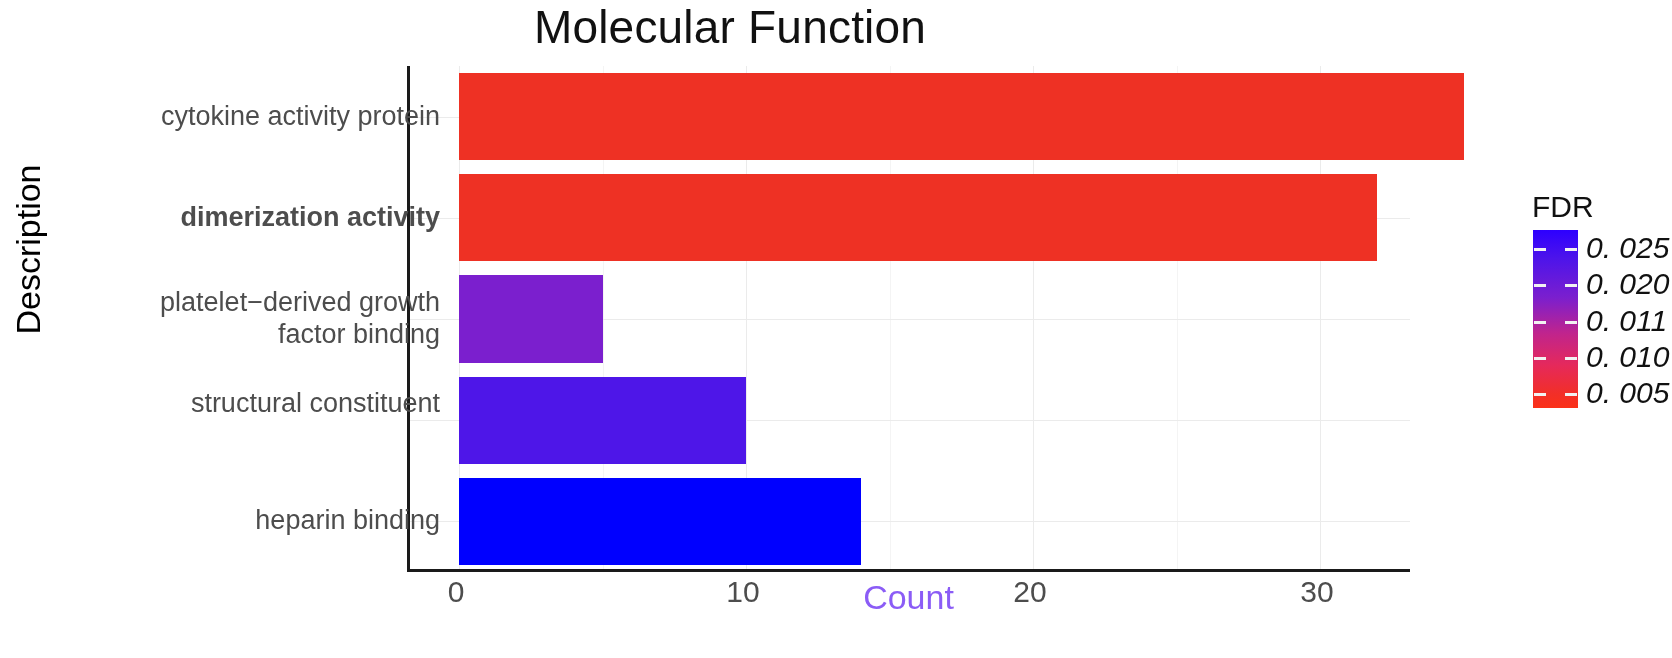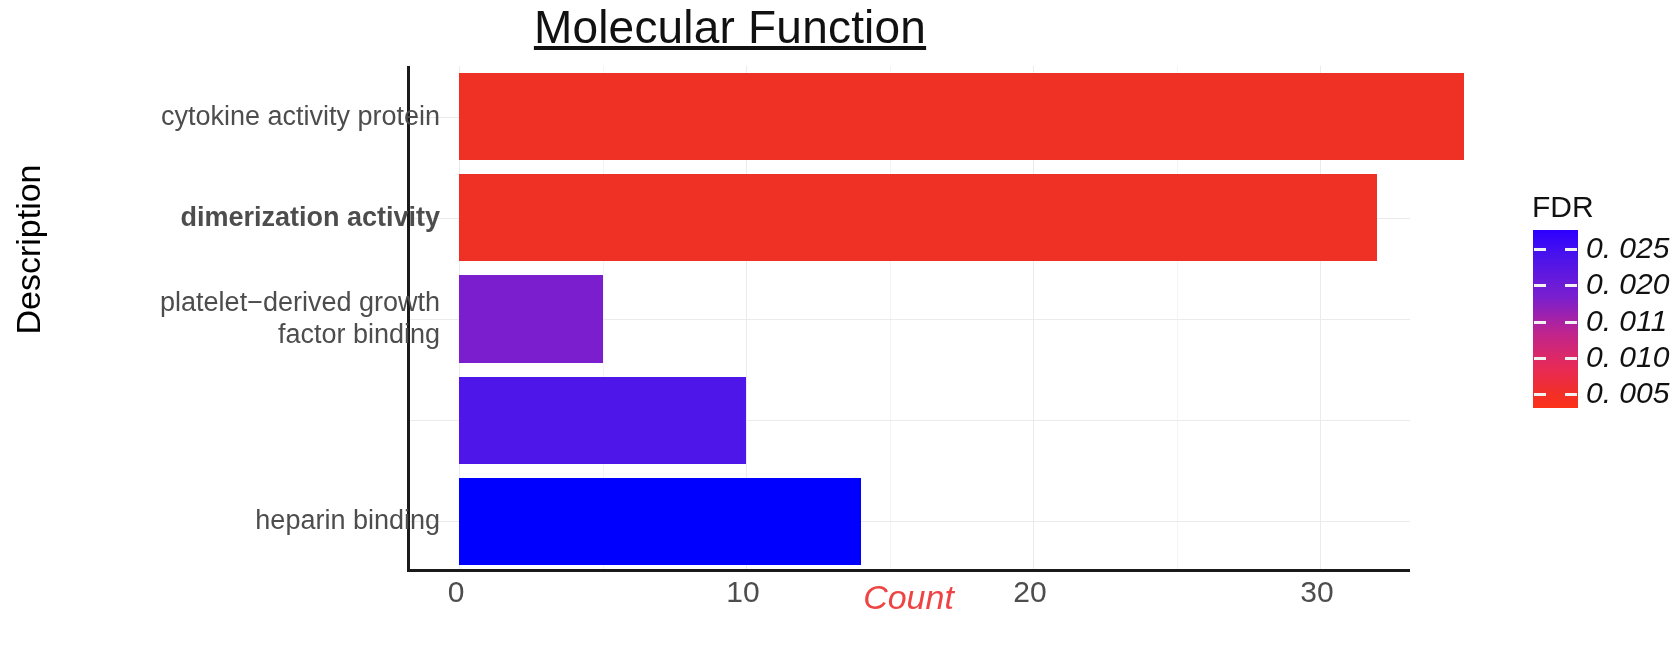--- a/index.html
+++ b/index.html
@@ -3,32 +3,32 @@
 <meta charset="utf-8">
 <style>
   html,body{margin:0;padding:0;background:#ffffff;}
   body{width:1672px;height:658px;overflow:hidden;font-family:"Liberation Sans",sans-serif;}
   #root{position:relative;width:1672px;height:658px;background:#fff;}
 
   
   .chart-title{
     position:absolute;left:0;top:2px;width:1460px;
     text-align:center;font-size:46px;color:#111;font-weight:400;
-    letter-spacing:0.2px;line-height:1.1;text-decoration:underline;
+    letter-spacing:0.2px;line-height:1.1;
   }
 
   
   .y-axis-title{
     position:absolute;left:-92px;top:230px;width:240px;
     text-align:center;font-size:34px;color:#000;
     transform:rotate(-90deg);transform-origin:center center;
   }
   .x-axis-title{
     position:absolute;left:407px;top:578px;width:1003px;
-    text-align:center;font-size:34px;color:#ef4444;font-style:italic;
+    text-align:center;font-size:34px;color:#8b5cf6;
   }
 
   
   #panel{
     position:absolute;left:407px;top:66px;width:1003px;height:506px;
     background:#ffffff;
     border-left:3px solid #1a1a1a;
     border-bottom:3px solid #1a1a1a;
     box-sizing:border-box;
   }
@@ -102,20 +102,21 @@
         <div>cytokine activity protein</div>
       </div>
       <div class="ytick" style="top: 201.8px; font-weight: bold;">
         <div>dimerization activity</div>
       </div>
       <div class="ytick" style="top: 287px;">
         <div>platelet−derived growth</div>
         <div>factor binding</div>
       </div>
       <div class="ytick" style="top: 388.2px;">
+        <div>structural constituent</div>
       </div>
       <div class="ytick" style="top: 505.4px;">
         <div>heparin binding</div>
       </div>
     </div>
   <div id="xticks">
       <div class="xtick" style="left: 456px;">0</div>
       <div class="xtick" style="left: 743px;">10</div>
       <div class="xtick" style="left: 1030px;">20</div>
       <div class="xtick" style="left: 1317px;">30</div>

